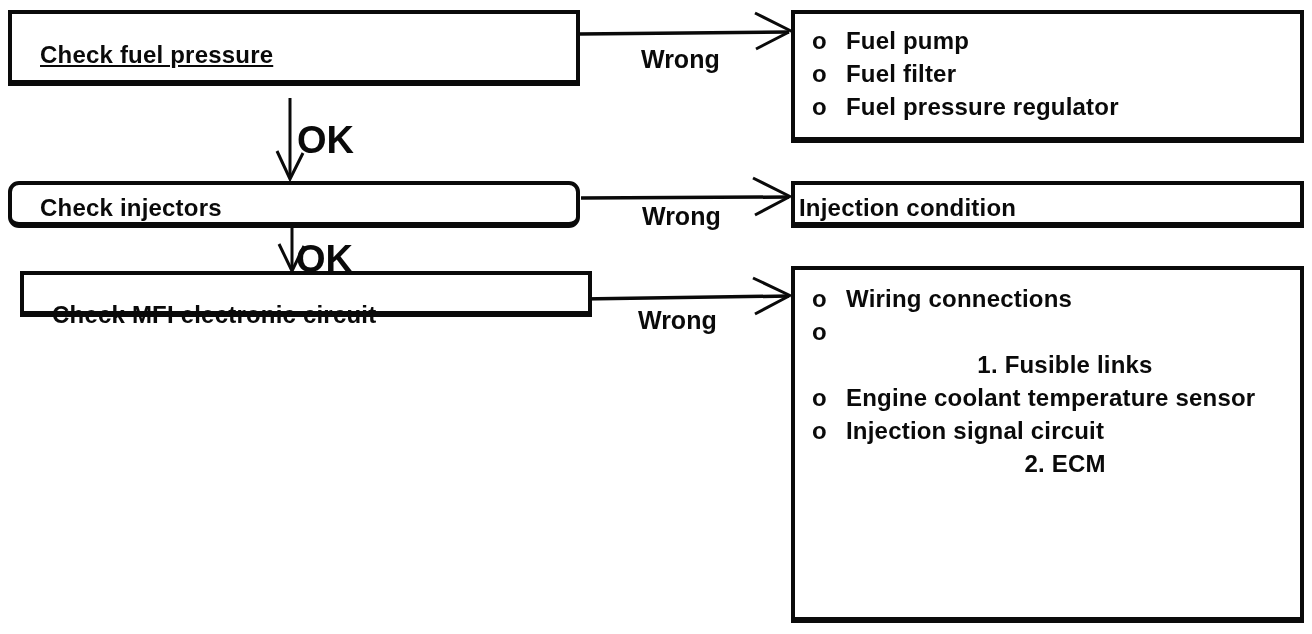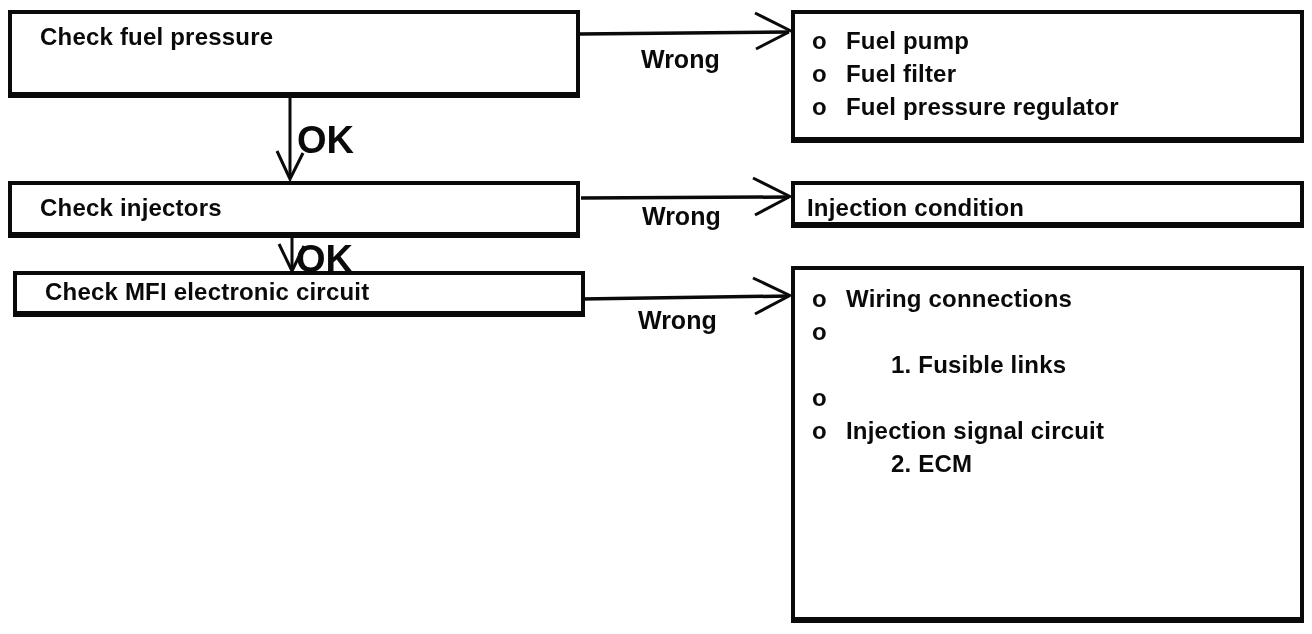--- a/index.html
+++ b/index.html
@@ -30,39 +30,39 @@
     background: #ffffff;
     border: 4px solid #0a0a0a;
     border-bottom-width: 6px;
     font-size: 24px;
     font-weight: 700;
     line-height: 33px;
     letter-spacing: 0.2px;
   }
   
   .step { padding: 8px 10px 0 28px; }
-  #step-1 { left: 8px;  top: 10px;  width: 572px; height: 88px; padding-top: 6px; }
-  #step-2 { left: 8px;  top: 181px; width: 572px; height: 57px; padding-top: 6px; }
-  #step-3 { left: 13px;  top: 271px; width: 572px; height: 46px; padding-top: 0; }
+  #step-1 { left: 8px;  top: 10px;  width: 572px; height: 76px; padding-top: 24px; text-decoration: underline; }
+  #step-2 { left: 8px;  top: 181px; width: 572px; height: 47px; padding-top: 6px; border-radius: 11px; }
+  #step-3 { left: 20px;  top: 271px; width: 572px; height: 46px; padding-top: 23px; }
   
   #result-1 { left: 791px; top: 10px;  width: 513px; height: 133px; padding-top: 10px; }
-  #result-2 { left: 791px; top: 181px; width: 513px; height: 47px;  padding: 6px 0 0 12px; }
+  #result-2 { left: 791px; top: 181px; width: 513px; height: 47px;  padding: 6px 0 0 4px; }
   #result-3 { left: 791px; top: 266px; width: 513px; height: 357px; padding-top: 12px; }
   .row {
     display: flex;
     padding-left: 14px;
     line-height: 33px;
     white-space: nowrap;
   }
   .row .bullet {
     display: inline-block;
     width: 34px;
     padding-left: 3px;
   }
-  .row.sub { padding-left: 96px; }
+  .row.sub { padding-left: 35px; justify-content: center; }
   
   .lbl {
     position: absolute;
     font-weight: 700;
     white-space: nowrap;
   }
   .lbl.wrong { font-size: 25px; }
   .lbl.ok    { font-size: 38px; }
   #wrong-1 { left: 641px; top: 45px;  }
   #wrong-2 { left: 642px; top: 202px; }
@@ -134,20 +134,21 @@
       <span>Wiring connections</span>
     </div>
     <div class="row">
       <span class="bullet">o</span>
     </div>
     <div class="row sub">
       <span>1. Fusible links</span>
     </div>
     <div class="row">
       <span class="bullet">o</span>
+      <span>Engine coolant temperature sensor</span>
     </div>
     <div class="row">
       <span class="bullet">o</span>
       <span>Injection signal circuit</span>
     </div>
     <div class="row sub">
       <span>2. ECM</span>
     </div>
   </div>
 

